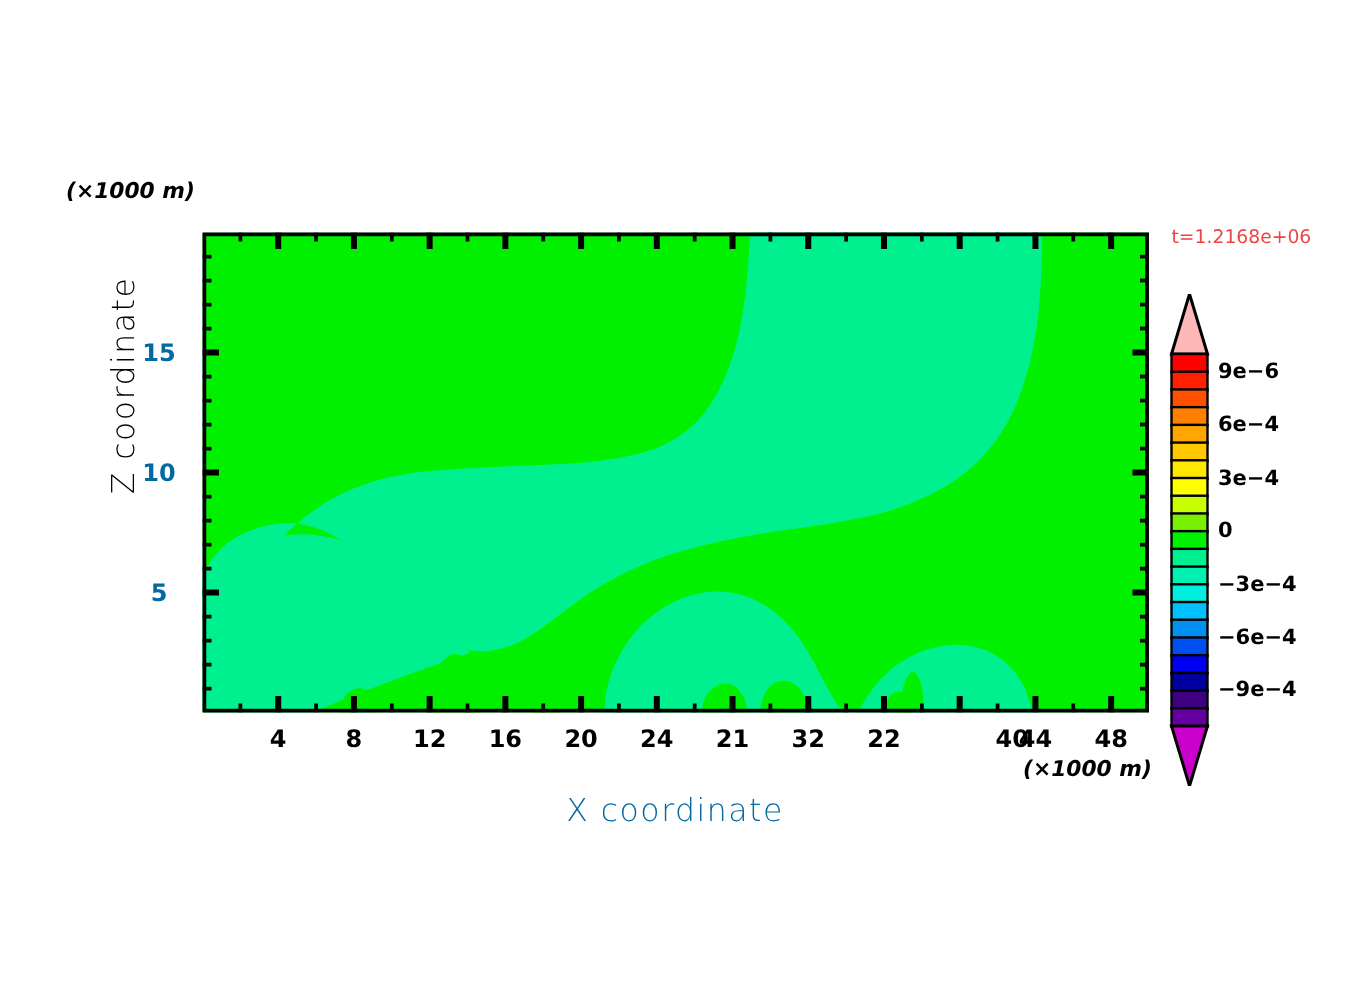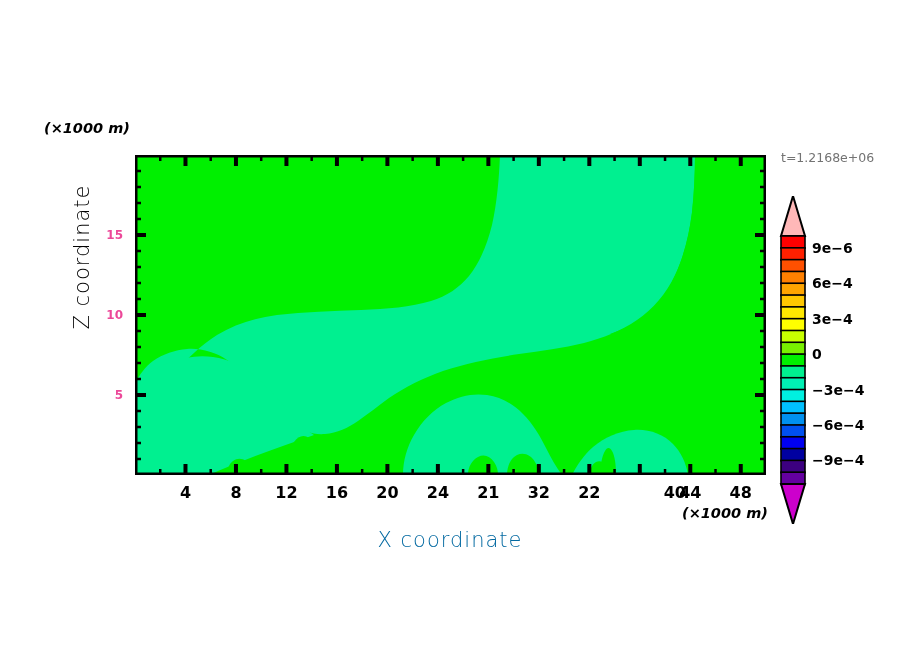--- a/index.html
+++ b/index.html
@@ -44,21 +44,21 @@
   #y-unit-label { left: 44px;  top: 120px; }
   #x-unit-label { left: 682px; top: 505px; }
 
   
   #time-stamp {
     position: absolute;
     left: 781px;
     top: 150px;
     font-family: "DejaVu Sans", sans-serif;
     font-size: 12.5px;
-    color: #737373;
+    color: #ef4444;
     white-space: nowrap;
   }
 
   
   #x-axis-title {
     position: absolute;
     left: 0;
     top: 528px;
     width: 900px;
     text-align: center;
@@ -105,24 +105,24 @@
     font-size: 16px;
     font-weight: bold;
     color: #000000;
     text-align: center;
     transform: translateX(-50%);
     white-space: nowrap;
   }
   .tick-label-y {
     position: absolute;
     font-family: "DejaVu Sans", sans-serif;
-    font-size: 12px;
+    font-size: 16px;
     font-weight: bold;
-    color: #ec4899;
-    text-align: right;
+    color: #0369a1;
+    text-align: center;
     transform: translateY(-50%);
     white-space: nowrap;
   }
 
   
   #colorbar {
     position: absolute;
     left: 778px;
     top: 196px;
     width: 30px;

